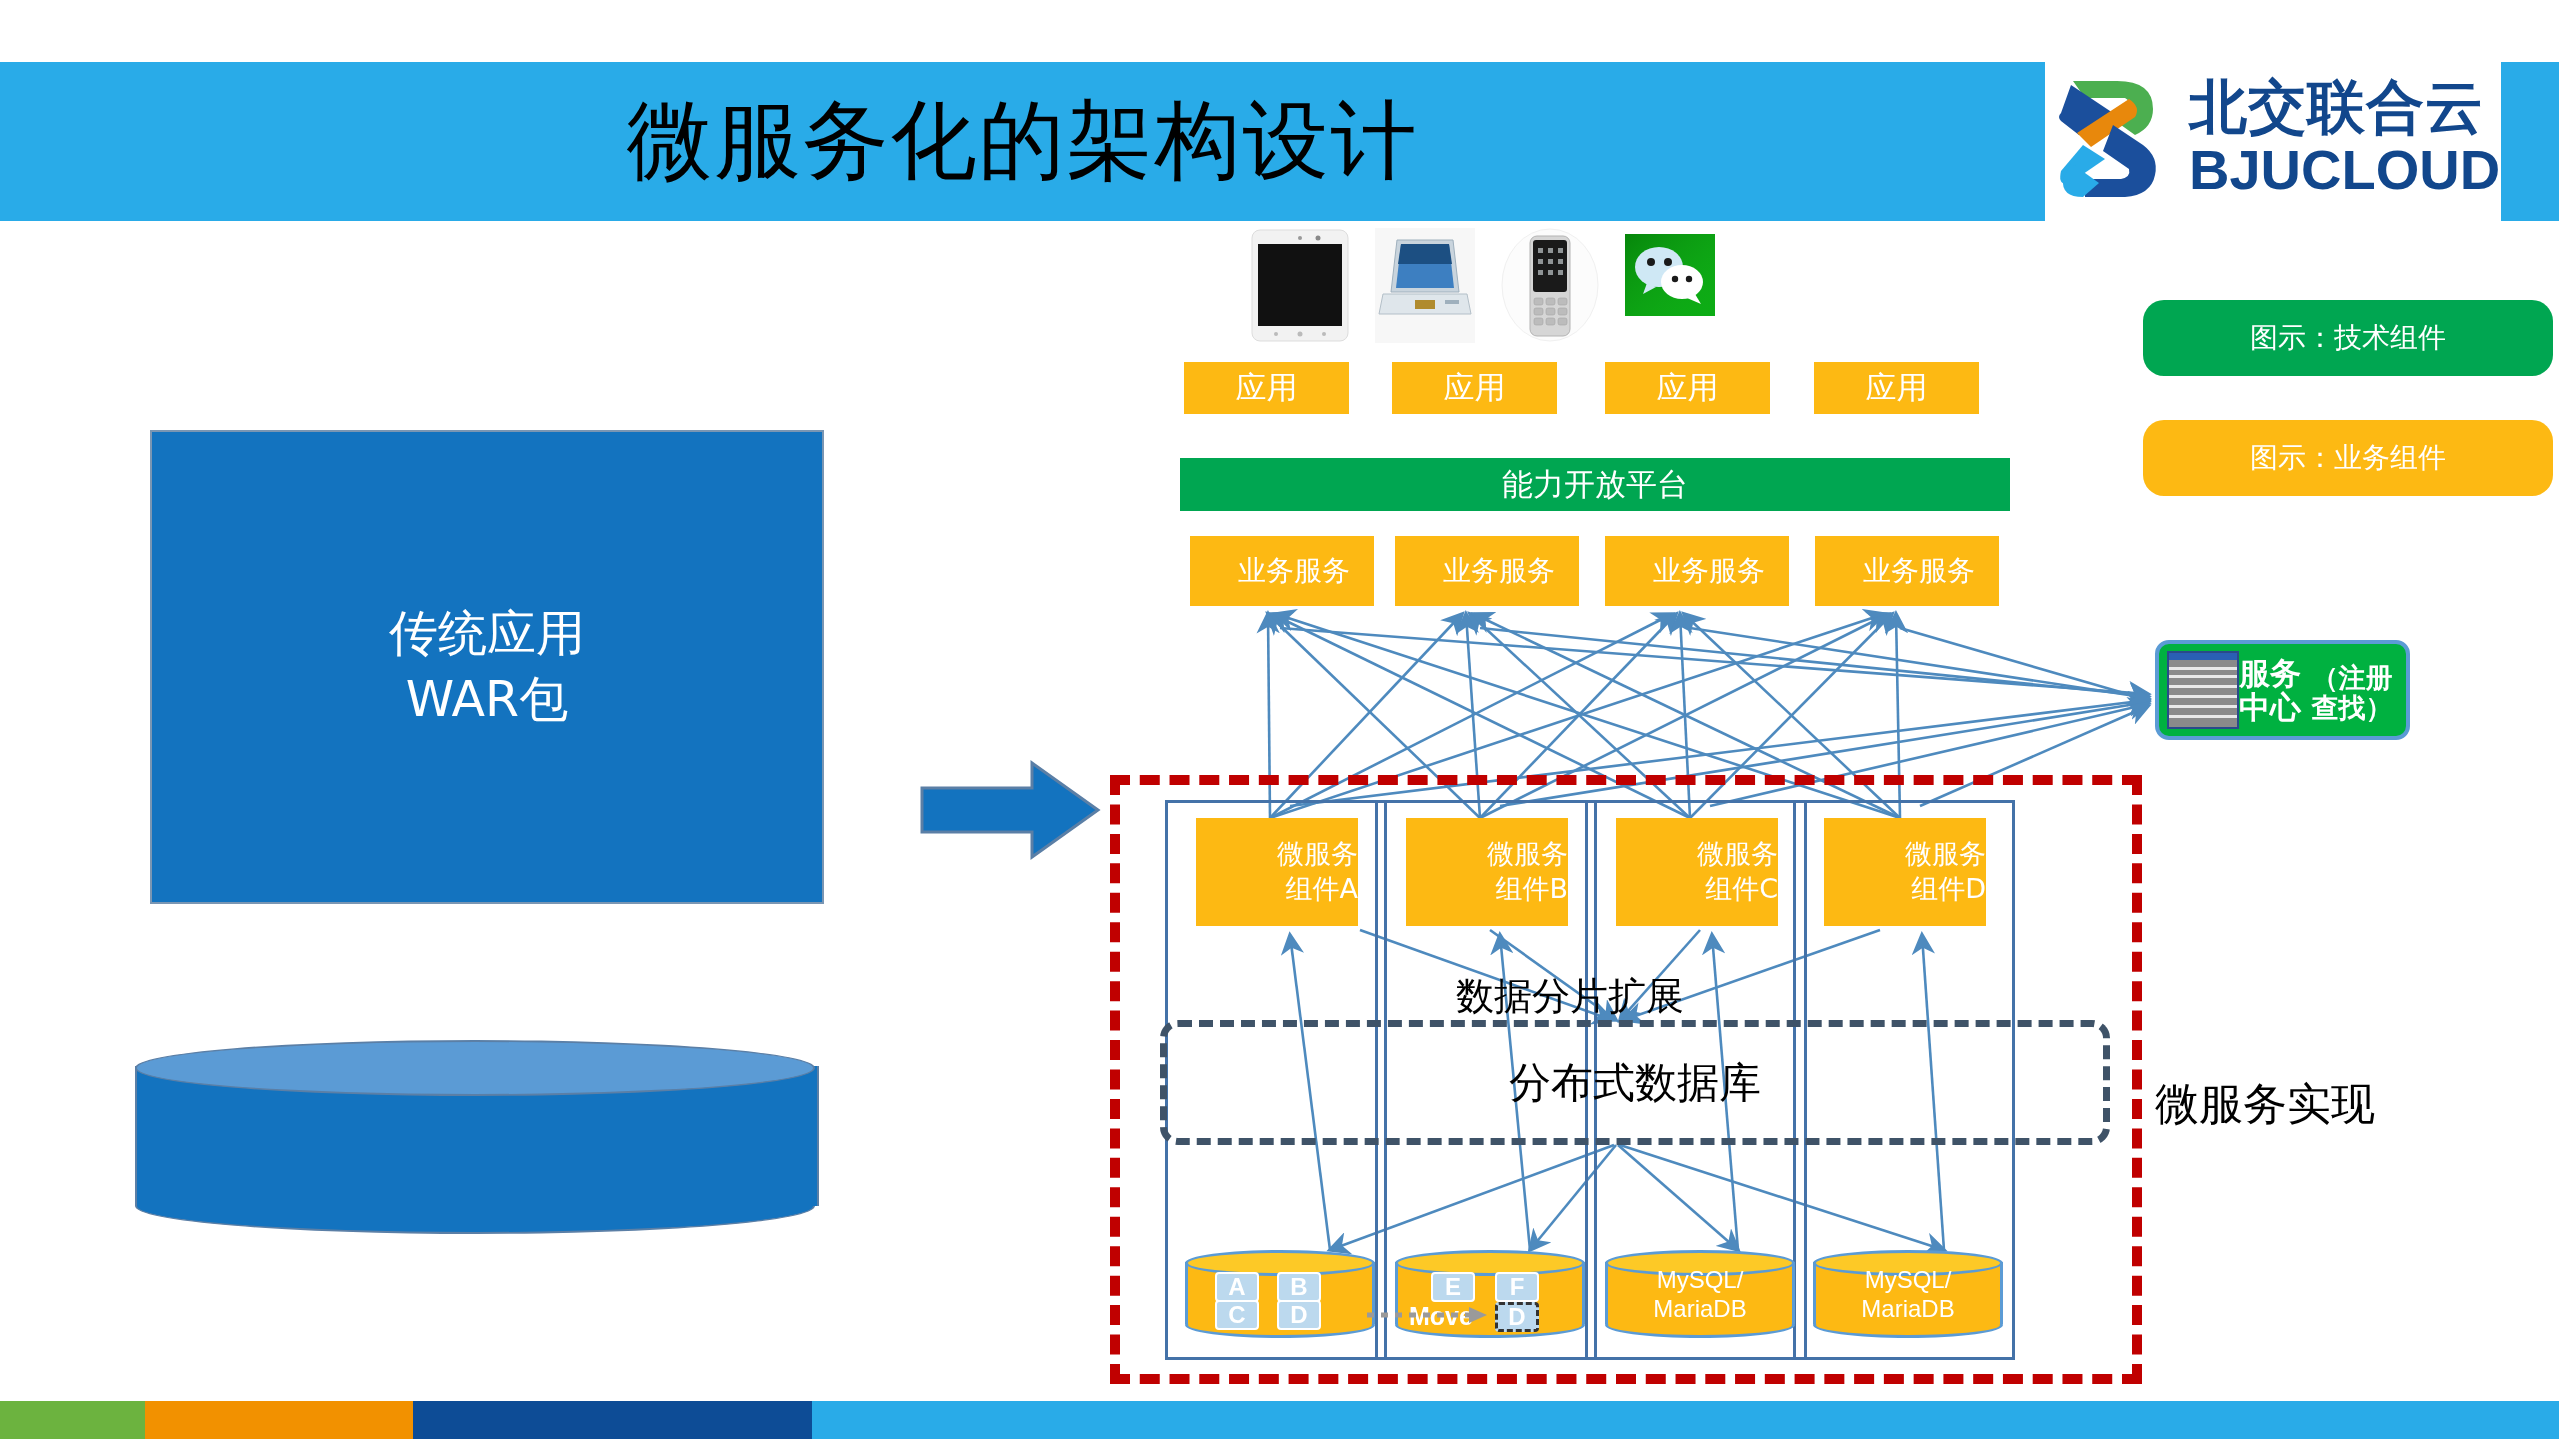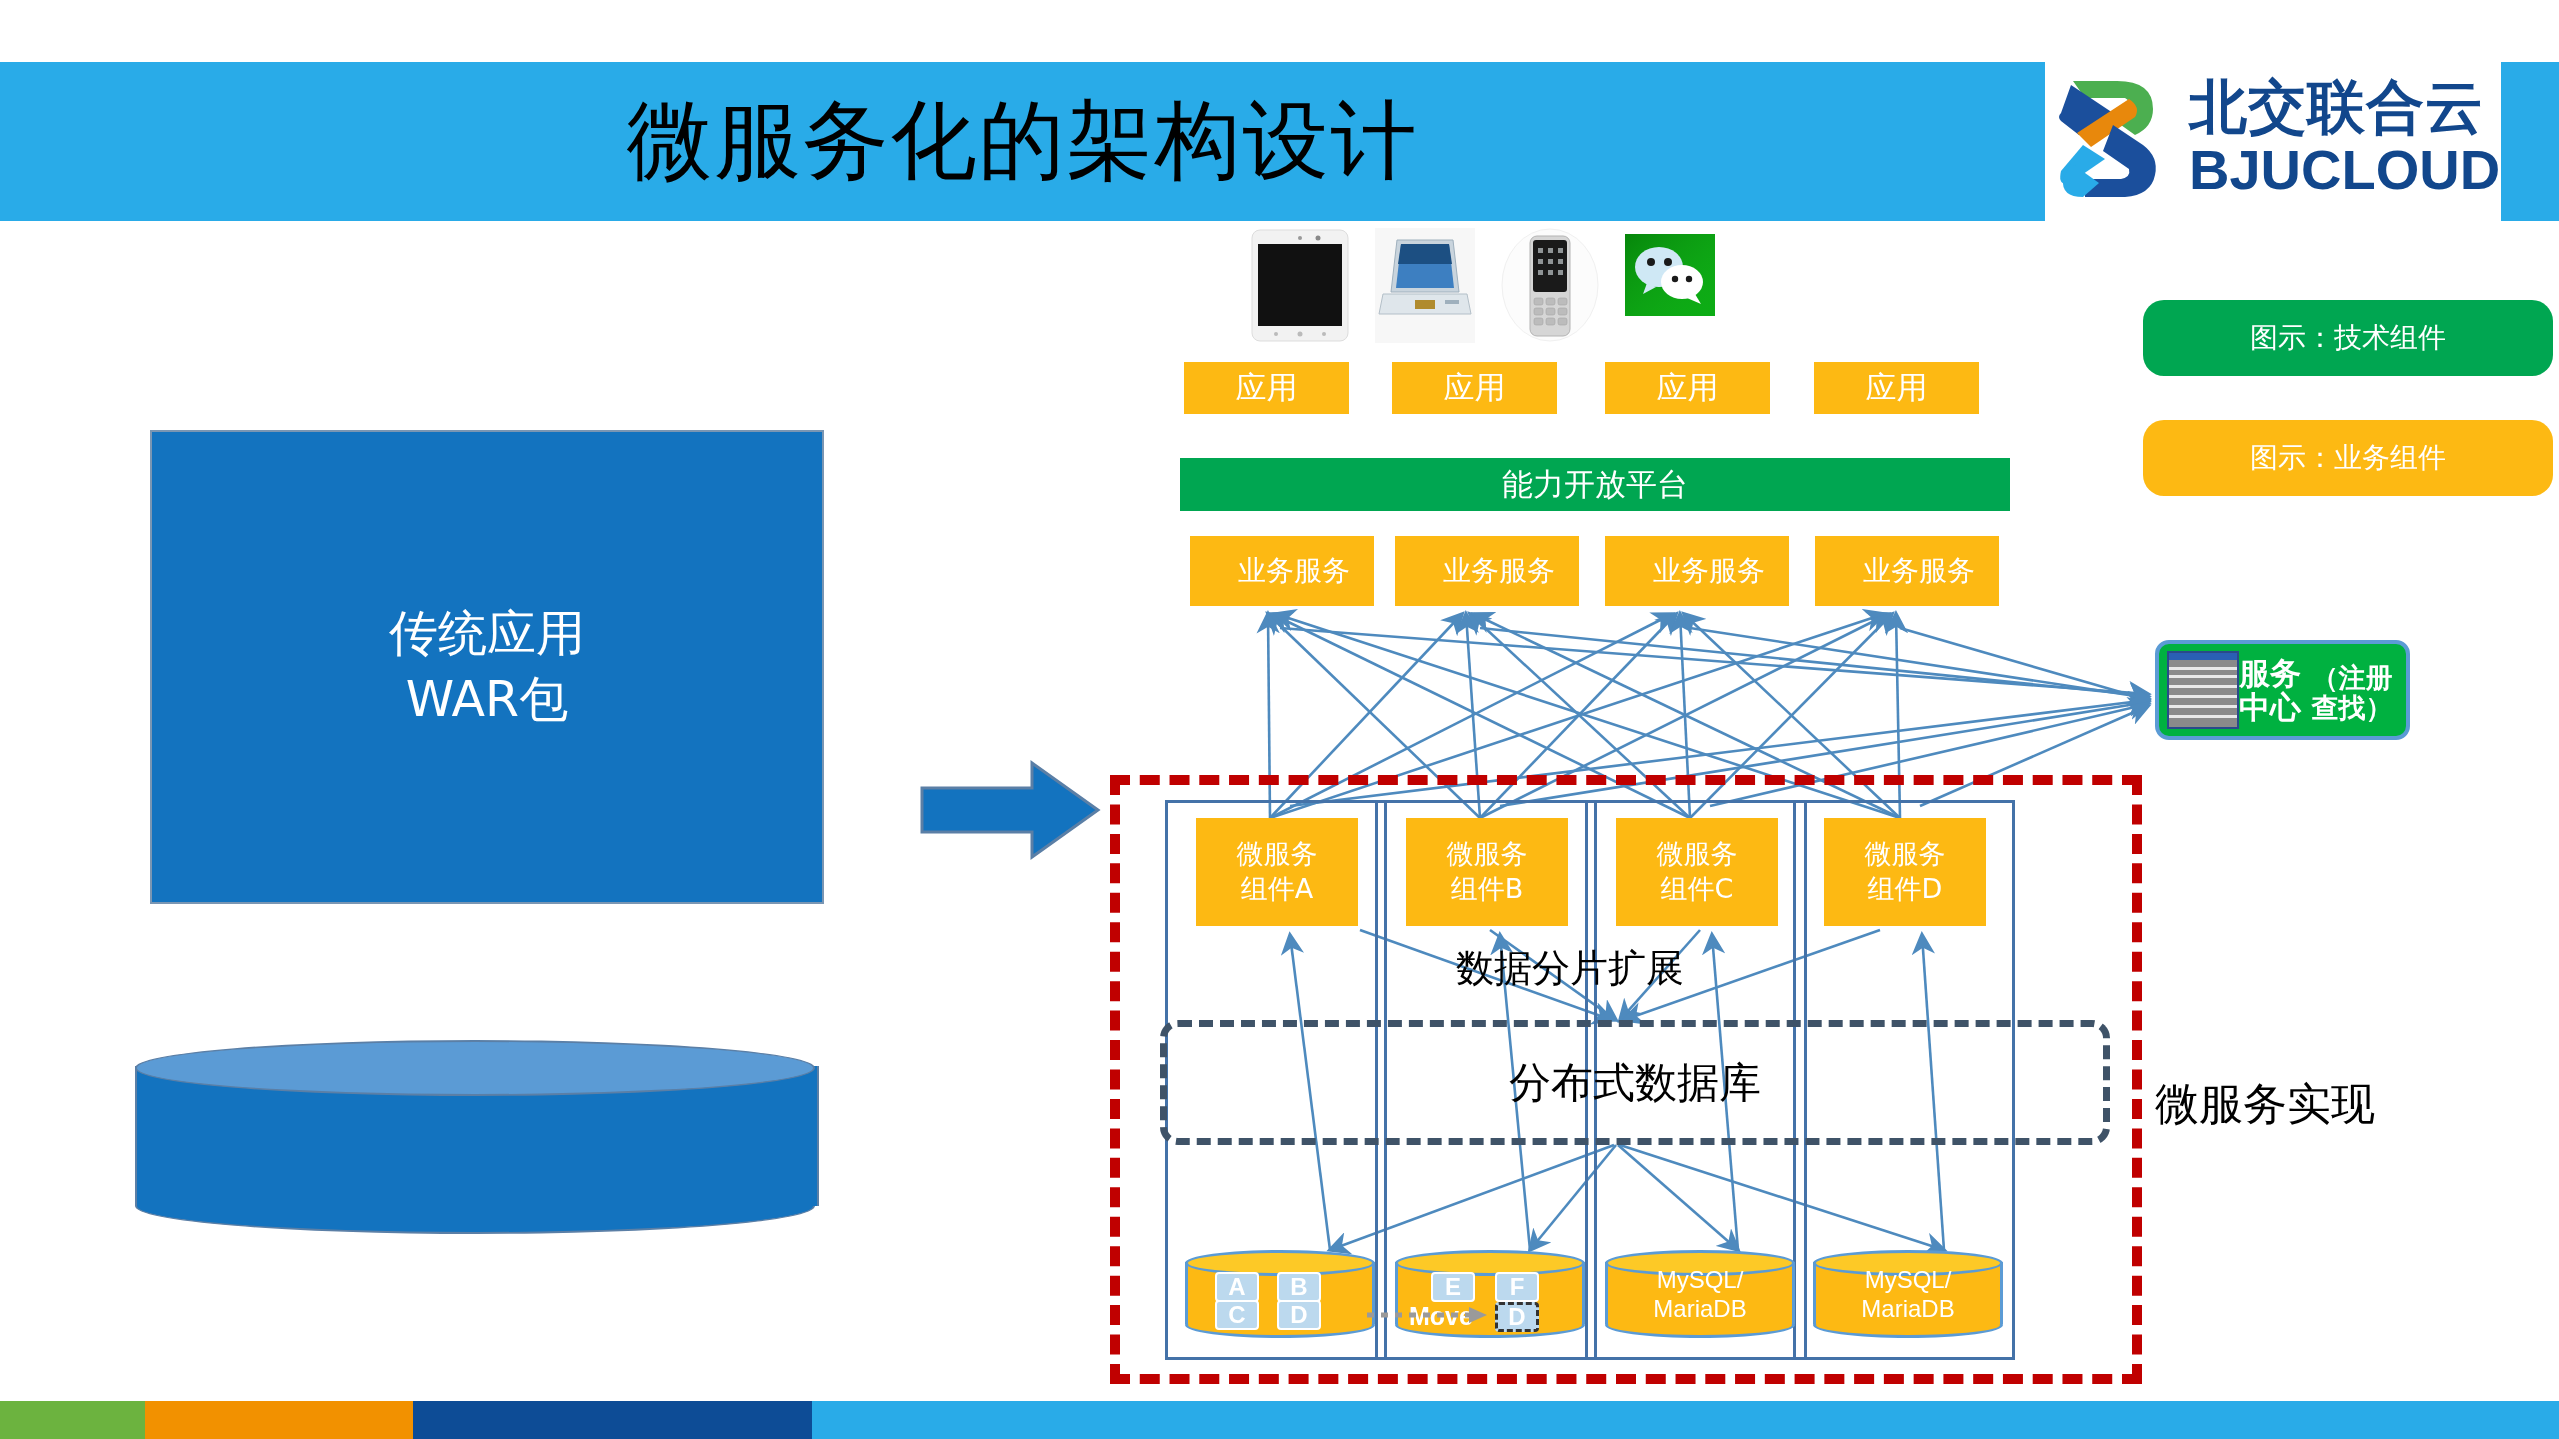--- a/index.html
+++ b/index.html
@@ -84,25 +84,25 @@
 
   
   #ms-container{left:1110px;top:775px;width:1032px;height:609px;
       border:10px dashed #C00000;box-sizing:border-box;}
 
   
   .lane{position:absolute;top:800px;width:222px;height:560px;
       border:3px solid #4472A8;box-sizing:border-box;background:transparent;}
 
   .ms-box{position:absolute;top:818px;width:162px;height:108px;background:#FDB913;
-      display:flex;flex-direction:column;align-items:center;justify-content:center;
+      display:flex;flex-direction:column;align-items:flex-end;justify-content:center;
       color:#fff;font-size:27px;line-height:1.28;
       font-family:"DejaVu Sans","Liberation Sans",sans-serif;}
 
-  #shard-label{left:1330px;top:944px;width:480px;height:48px;
+  #shard-label{left:1330px;top:972px;width:480px;height:48px;
       display:flex;align-items:center;justify-content:center;
       color:#000;font-size:38px;
       font-family:"DejaVu Sans","Liberation Sans",sans-serif;}
 
   #dist-db-box{left:1160px;top:1020px;width:950px;height:125px;
       border:7px dashed #3F5368;border-radius:18px;box-sizing:border-box;}
   #dist-db-label{left:1160px;top:1043px;width:950px;height:80px;
       display:flex;align-items:center;justify-content:center;color:#000;font-size:42px;
       font-family:"DejaVu Sans","Liberation Sans",sans-serif;}
 

